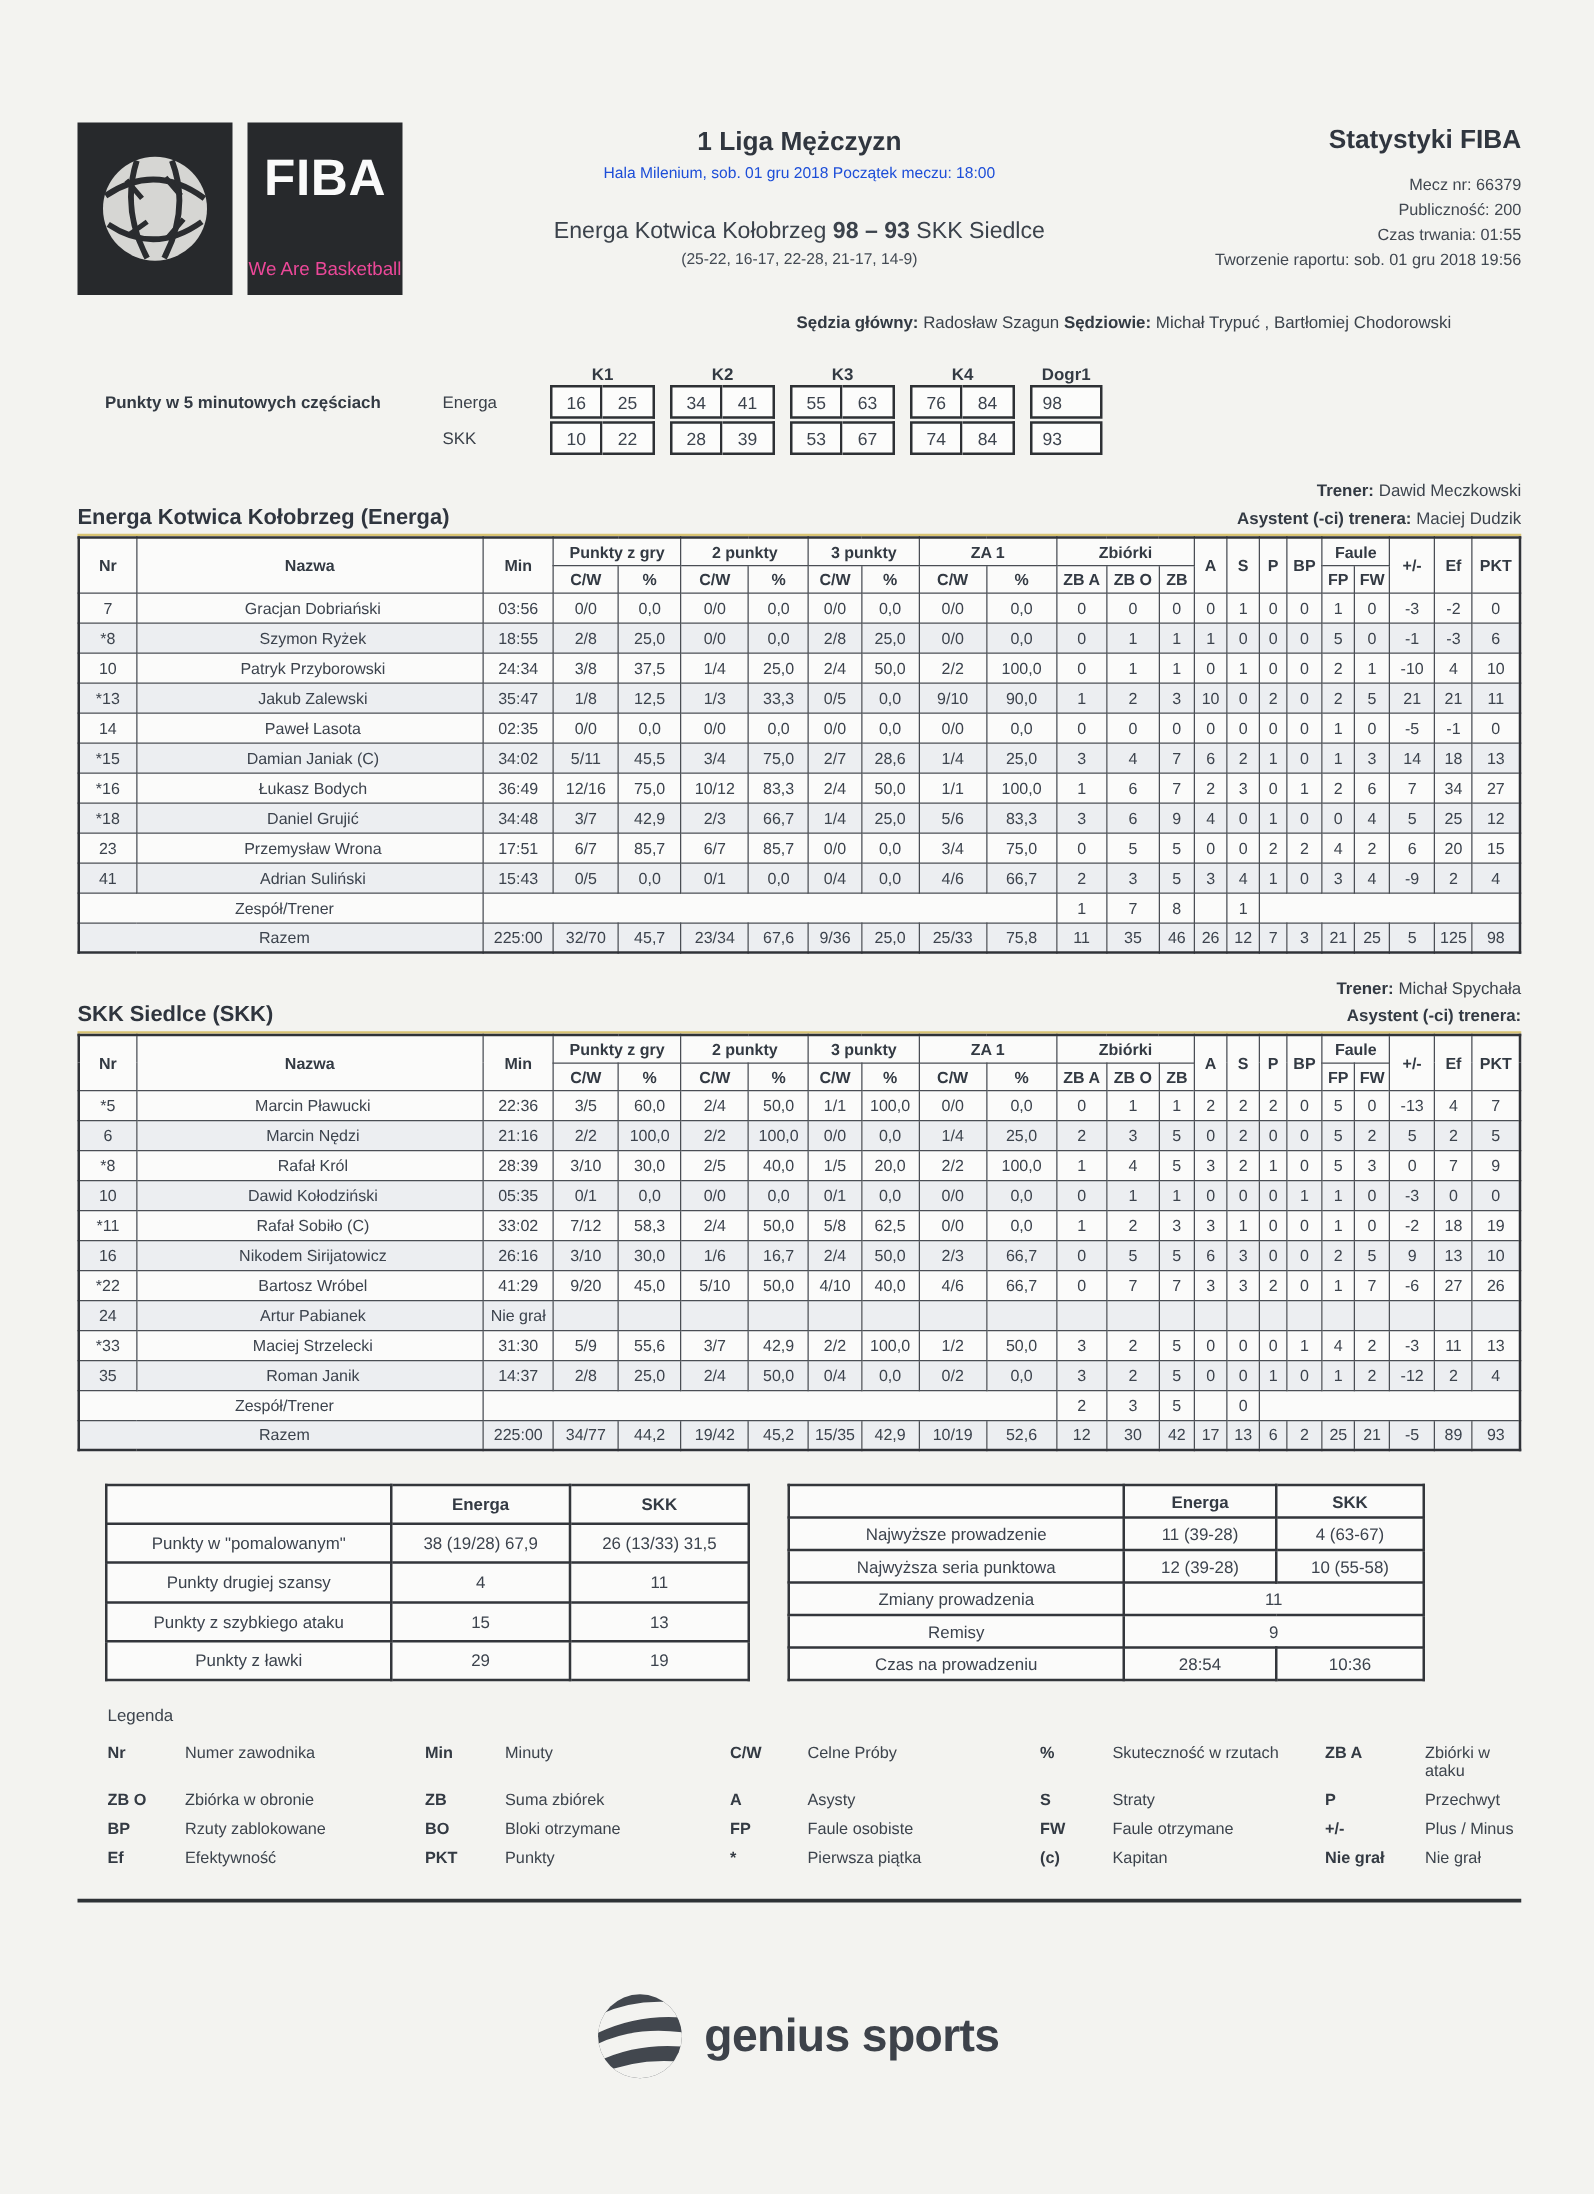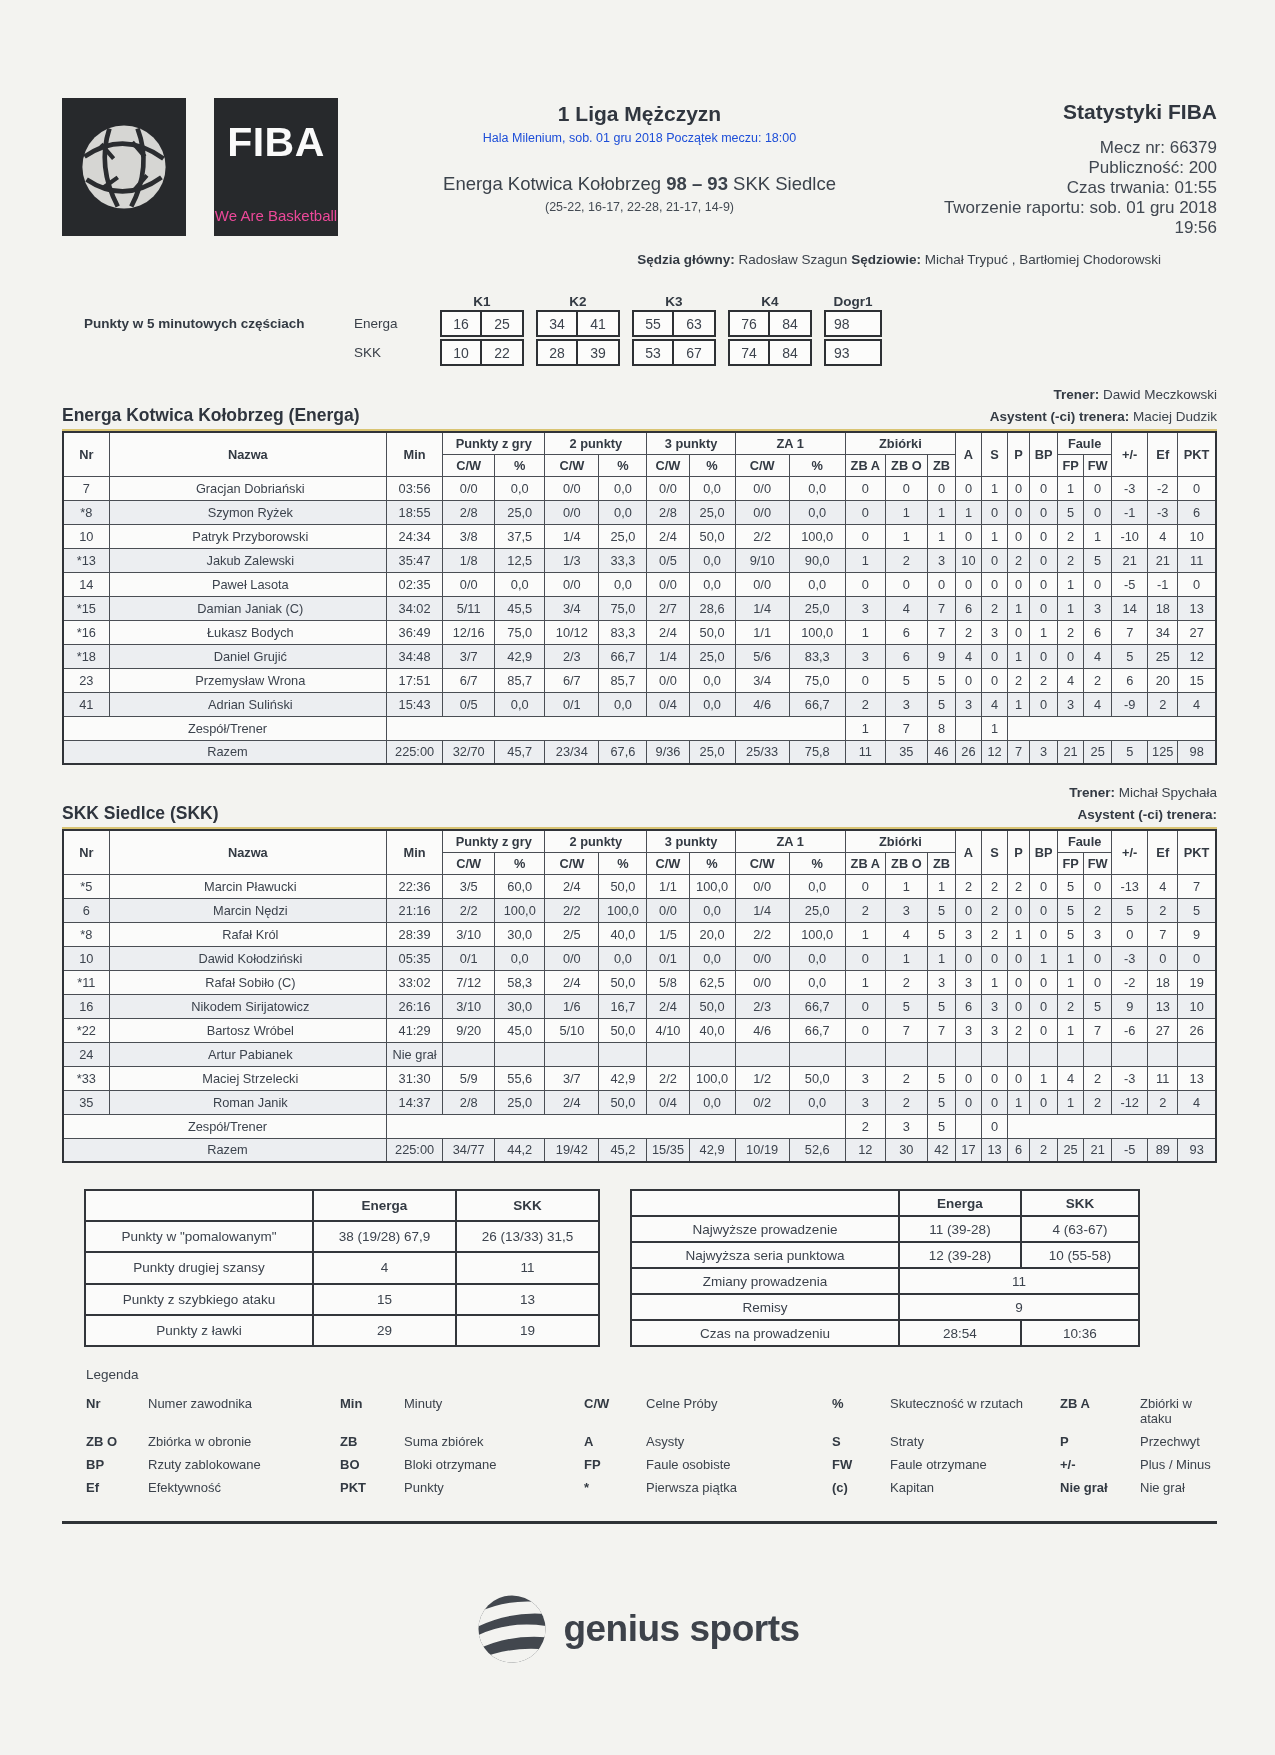--- a/index.html
+++ b/index.html
@@ -2,34 +2,34 @@
 <html><head>
 <meta charset="utf-8">
 <style>
   *{box-sizing:border-box;margin:0;padding:0}
   html,body{width:1275px;background:#f3f3f0;}
   body{height:1755px;font-family:"Liberation Sans",sans-serif;color:#3a4049;position:relative;overflow:hidden;}
   .page{padding:98px 58px 0 62px;}
 
   
   .hdr{display:flex;align-items:flex-start;}
-  .logo{width:300px;display:flex;gap:28px;flex:0 0 auto;}
+  .logo{width:300px;display:flex;gap:12px;flex:0 0 auto;}
   .logobox{width:124px;height:138px;background:#27292c;display:flex;align-items:center;justify-content:center;}
   .fibabox{flex-direction:column;justify-content:space-between;padding:26px 4px 12px;}
   .fibatext{color:#fafafa;font-size:41px;font-weight:bold;letter-spacing:.5px;line-height:.9;}
   .tagline{color:#ec4899;font-size:15px;white-space:nowrap;}
   .hdr-center{flex:1 1 auto;text-align:center;padding-top:4px;}
   .league{font-size:21px;font-weight:bold;color:#30363f;}
   .venue{font-size:12.5px;margin-top:5px;color:#1d4ed8;}
   .matchline{font-size:18.5px;margin-top:28px;color:#3b424b;}
   .matchline .score{font-weight:bold;}
   .qline{font-size:12.5px;margin-top:5px;color:#434a53;}
   .hdr-right{flex:0 0 300px;text-align:right;padding-top:2px;}
   .stats-title{font-size:21px;font-weight:bold;color:#30363f;}
-  .hdr-right .meta{font-size:17px;margin-top:4px;line-height:20px;color:#404750;}
+  .hdr-right .meta{font-size:13px;margin-top:4px;line-height:20px;color:#404750;}
   .hdr-right .meta div:first-child{margin-top:14px;}
   .refline{text-align:right;padding-right:56px;margin-top:14px;font-size:13.5px;color:#3c434c;}
   .b{font-weight:bold;color:#333a43;}
 
   
   .periods{margin-top:22px;}
   .prow{display:flex;align-items:center;height:29px;}
   .prow.phdr{height:20px;align-items:flex-end;}
   .plabel{width:292px;font-size:13.5px;padding-left:22px;}
   .plabel.bold{font-weight:bold;color:#333a43;}

